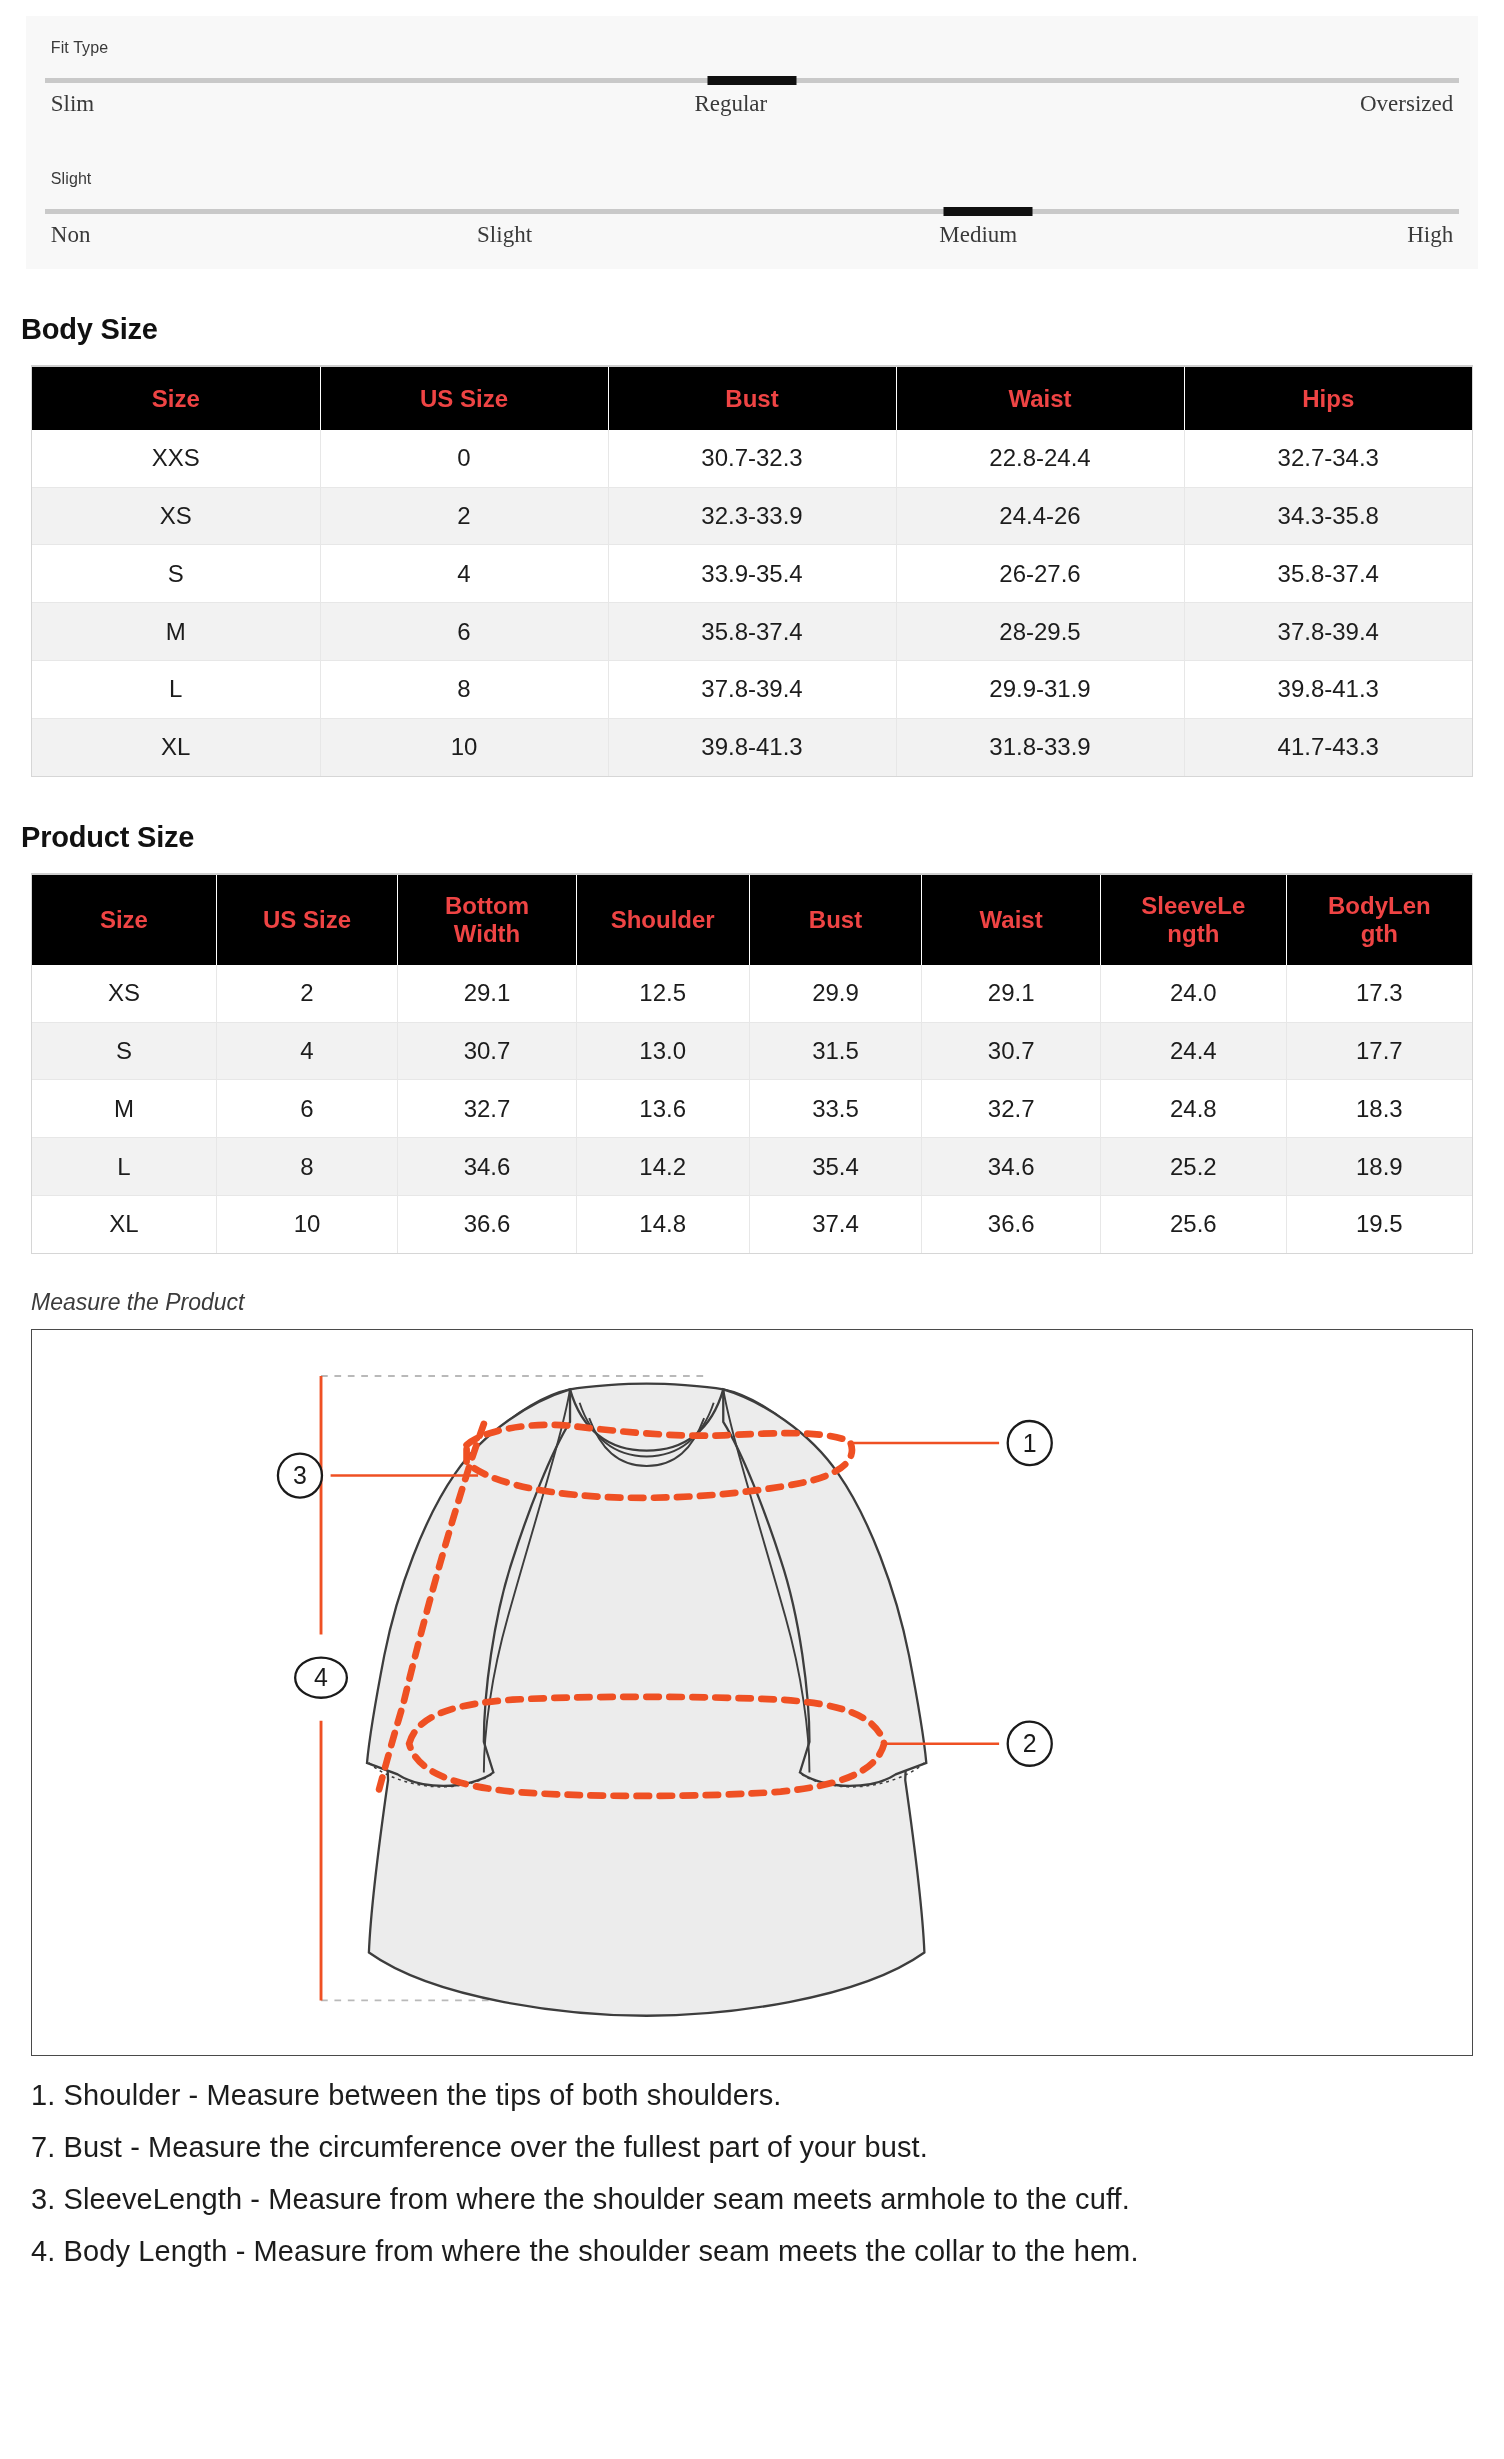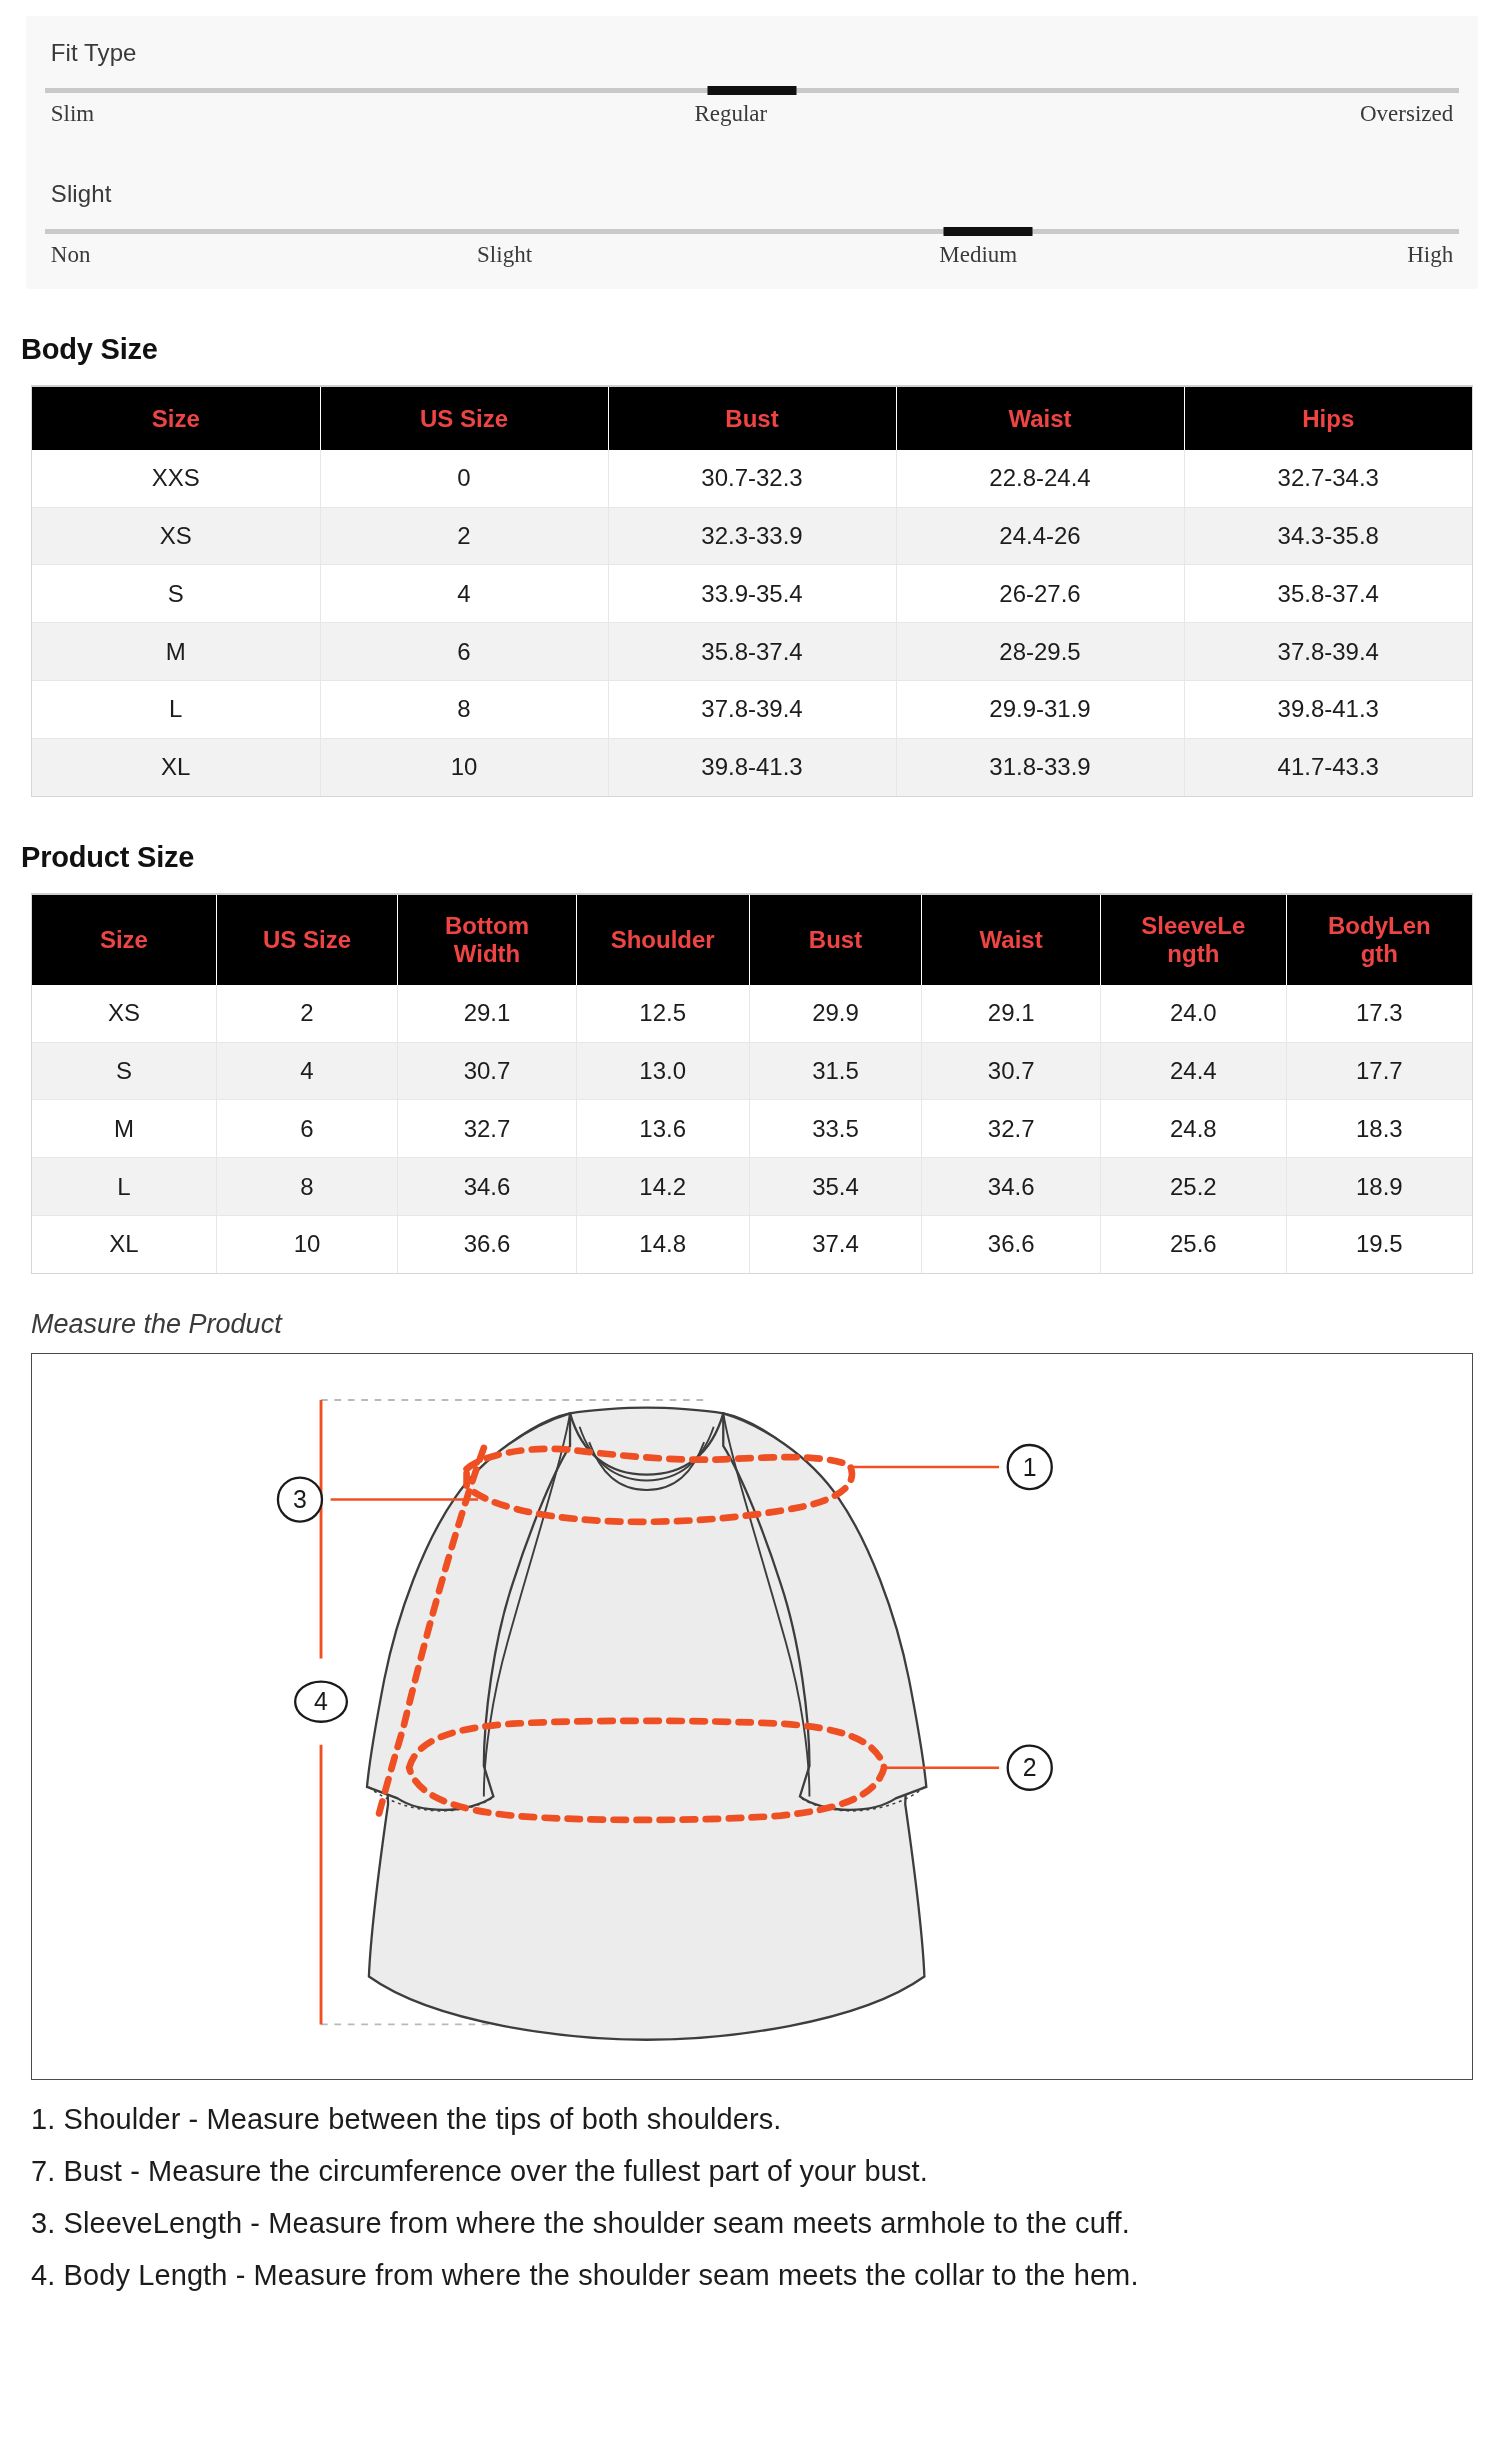--- a/index.html
+++ b/index.html
@@ -26,21 +26,21 @@
   .fitpanel {
     background: #f8f8f8;
     margin: 16.3px 26px 0 26px;
     padding: 23px 0 9.6px 0;
   }
 
   .slider-block { padding: 0 19px; }
   .slider-block.second { margin-top: 41px; }
 
   .slider-title {
-    font-size: 24px;
+    font-size: 16px;
     color: #3a3a3a;
     font-weight: 400;
     letter-spacing: 0.1px;
     margin-bottom: 21px;
     padding-left: 5.8px;
   }
 
   .slider-track {
     position: relative;
     height: 4.8px;
@@ -123,21 +123,21 @@
   table.sizetable tbody td:last-child { border-right: none; }
   table.sizetable tbody tr:nth-child(even) td { background: #f2f2f2; }
   table.sizetable tbody tr:last-child td { border-bottom: none; }
 
   
   .product-table thead th { font-size: 23px; padding: 13.4px 2.9px; }
   .product-table tbody td { font-size: 24px; padding: 12.5px 2.9px; }
 
   
   .measure-caption {
-    font-size: 27px;
+    font-size: 23px;
     font-style: italic;
     color: #3b3b3b;
     margin: 35px 0 13.4px 31px;
   }
 
   .diagram-box {
     margin: 0 31px;
     border: 1px solid #4a4a4a;
     background: #ffffff;
     height: 727px;

